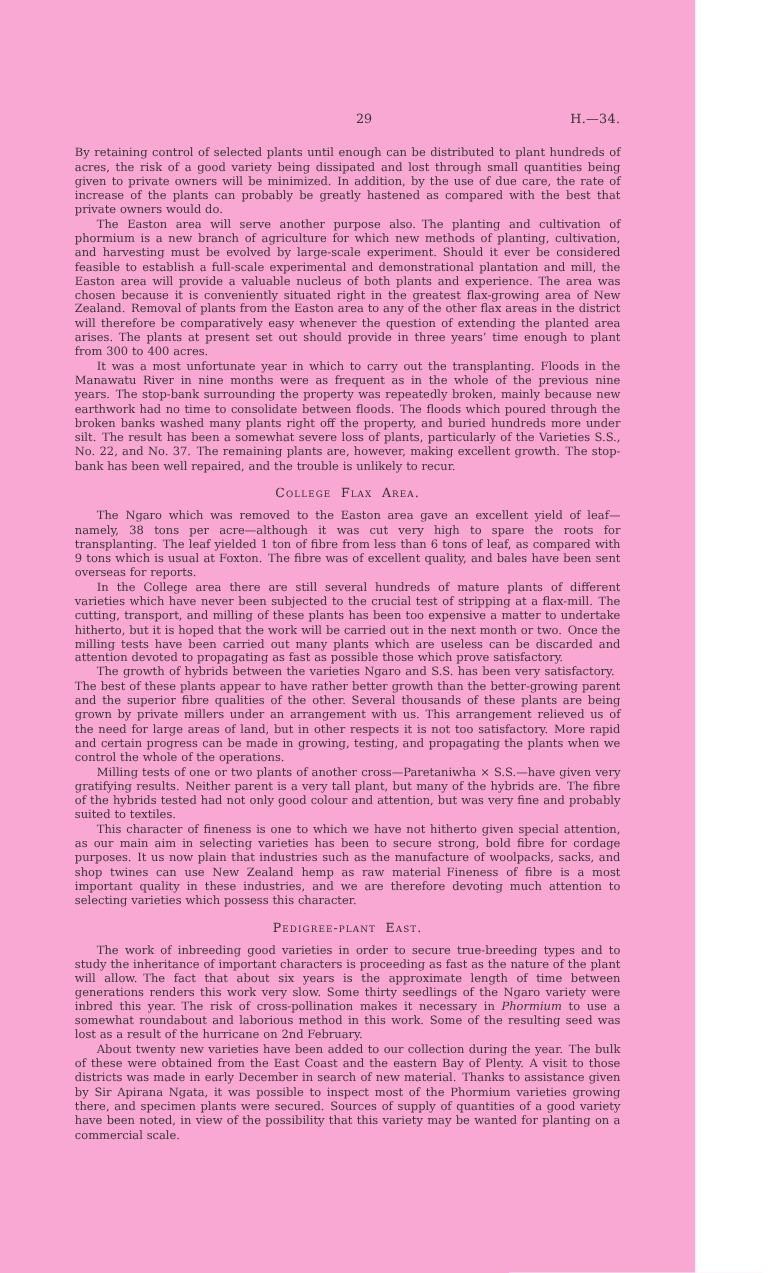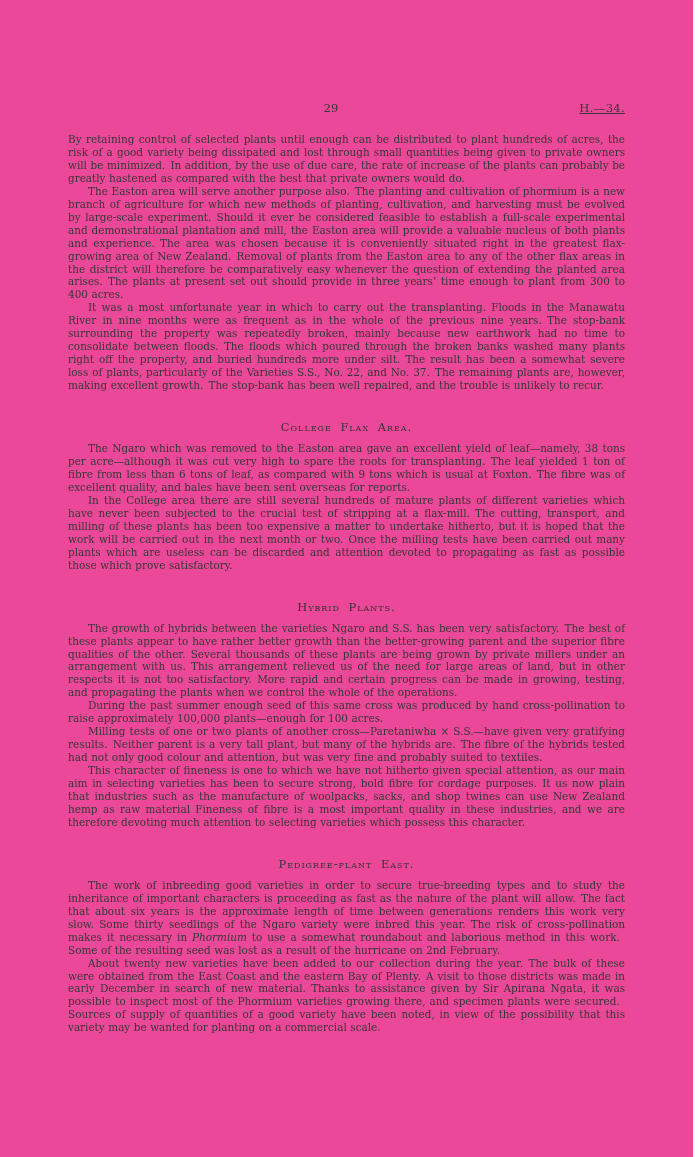--- a/index.html
+++ b/index.html
@@ -1,20 +1,20 @@
 <!DOCTYPE html>
 <html><head>
 <meta charset="utf-8">
 <style>
   html, body { margin: 0; padding: 0; background: #ffffff; }
   .page {
     position: relative;
-    width: 693px;
+    width: 632px;
     height: 1157px;
-    background: #ec4899;
+    background: #f9a8d4;
     font-family: "DejaVu Serif", "Liberation Serif", serif;
     color: #373737;
     overflow: hidden;
   }
   .page-header {
     position: absolute;
     top: 101px;
     left: 68px;
     right: 68px;
     height: 15px;
@@ -22,31 +22,30 @@
   }
   .page-number {
     position: absolute;
     left: 263px;
     transform: translateX(-50%);
   }
   .doc-ref {
     position: absolute;
     right: 0;
     letter-spacing: 0.3px;
-    text-decoration: underline;
   }
   .doc-body {
     position: absolute;
     top: 133px;
     left: 68px;
     right: 68px;
   }
   .doc-section { margin: 0; }
   .doc-section h2 {
-    margin: 28px 0 8px 0;
+    margin: 10px 0 8px 0;
     font-size: 11.4px;
     font-weight: 400;
     font-variant: small-caps;
     text-align: center;
     letter-spacing: 1px;
     word-spacing: 4px;
     color: #333333;
   }
   .doc-section:first-child { margin-top: 0; }
   .doc-body p {
@@ -73,23 +72,21 @@
         <p class="no-indent"><span>By retaining control of selected plants until enough can be distributed to plant hundreds of acres, the risk of a good variety being dissipated and lost through small quantities being given to private owners will be minimized. In addition, by the use of due care, the rate of increase of the plants can probably be greatly hastened as compared with the best that private owners would do.</span></p>
         <p class="indent"><span>The Easton area will serve another purpose also. The planting and cultivation of phormium is a new branch of agriculture for which new methods of planting, cultivation, and harvesting must be evolved by large-scale experiment. Should it ever be considered feasible to establish a full-scale experimental and demonstrational plantation and mill, the Easton area will provide a valuable nucleus of both plants and experience. The area was chosen because it is conveniently situated right in the greatest flax-growing area of New Zealand. Removal of plants from the Easton area to any of the other flax areas in the district will therefore be comparatively easy whenever the question of extending the planted area arises. The plants at present set out should provide in three years’ time enough to plant from 300 to 400 acres.</span></p>
         <p class="indent"><span>It was a most unfortunate year in which to carry out the transplanting. Floods in the Manawatu River in nine months were as frequent as in the whole of the previous nine years. The stop-bank surrounding the property was repeatedly broken, mainly because new earthwork had no time to consolidate between floods. The floods which poured through the broken banks washed many plants right off the property, and buried hundreds more under silt. The result has been a somewhat severe loss of plants, particularly of the Varieties S.S., No. 22, and No. 37. The remaining plants are, however, making excellent growth. The stop-bank has been well repaired, and the trouble is unlikely to recur.</span></p>
       </section>
       <section class="doc-section">
         <h2>College Flax Area.</h2>
         <p class="indent"><span>The Ngaro which was removed to the Easton area gave an excellent yield of leaf—namely, 38 tons per acre—although it was cut very high to spare the roots for transplanting. The leaf yielded 1 ton of fibre from less than 6 tons of leaf, as compared with 9 tons which is usual at Foxton. The fibre was of excellent quality, and bales have been sent overseas for reports.</span></p>
         <p class="indent"><span>In the College area there are still several hundreds of mature plants of different varieties which have never been subjected to the crucial test of stripping at a flax-mill. The cutting, transport, and milling of these plants has been too expensive a matter to undertake hitherto, but it is hoped that the work will be carried out in the next month or two. Once the milling tests have been carried out many plants which are useless can be discarded and attention devoted to propagating as fast as possible those which prove satisfactory.</span></p>
       </section>
       <section class="doc-section">
-        <h2>Hybrid Plants.</h2>
         <p class="indent"><span>The growth of hybrids between the varieties Ngaro and S.S. has been very satisfactory. The best of these plants appear to have rather better growth than the better-growing parent and the superior fibre qualities of the other. Several thousands of these plants are being grown by private millers under an arrangement with us. This arrangement relieved us of the need for large areas of land, but in other respects it is not too satisfactory. More rapid and certain progress can be made in growing, testing, and propagating the plants when we control the whole of the operations.</span></p>
-        <p class="indent"><span>During the past summer enough seed of this same cross was produced by hand cross-pollination to raise approximately 100,000 plants—enough for 100 acres.</span></p>
         <p class="indent"><span>Milling tests of one or two plants of another cross—Paretaniwha × S.S.—have given very gratifying results. Neither parent is a very tall plant, but many of the hybrids are. The fibre of the hybrids tested had not only good colour and attention, but was very fine and probably suited to textiles.</span></p>
         <p class="indent"><span>This character of fineness is one to which we have not hitherto given special attention, as our main aim in selecting varieties has been to secure strong, bold fibre for cordage purposes. It us now plain that industries such as the manufacture of woolpacks, sacks, and shop twines can use New Zealand hemp as raw material Fineness of fibre is a most important quality in these industries, and we are therefore devoting much attention to selecting varieties which possess this character.</span></p>
       </section>
       <section class="doc-section">
         <h2>Pedigree-plant East.</h2>
         <p class="indent"><span>The work of inbreeding good varieties in order to secure true-breeding types and to study the inheritance of important characters is proceeding as fast as the nature of the plant will allow. The fact that about six years is the approximate length of time between generations renders this work very slow. Some thirty seedlings of the Ngaro variety were inbred this year. The risk of cross-pollination makes it necessary in </span><em>Phormium</em><span> to use a somewhat roundabout and laborious method in this work. Some of the resulting seed was lost as a result of the hurricane on 2nd February.</span></p>
       </section>
       <section class="doc-section">
         <p class="indent"><span>About twenty new varieties have been added to our collection during the year. The bulk of these were obtained from the East Coast and the eastern Bay of Plenty. A visit to those districts was made in early December in search of new material. Thanks to assistance given by Sir Apirana Ngata, it was possible to inspect most of the Phormium varieties growing there, and specimen plants were secured. Sources of supply of quantities of a good variety have been noted, in view of the possibility that this variety may be wanted for planting on a commercial scale.</span></p>
       </section>

